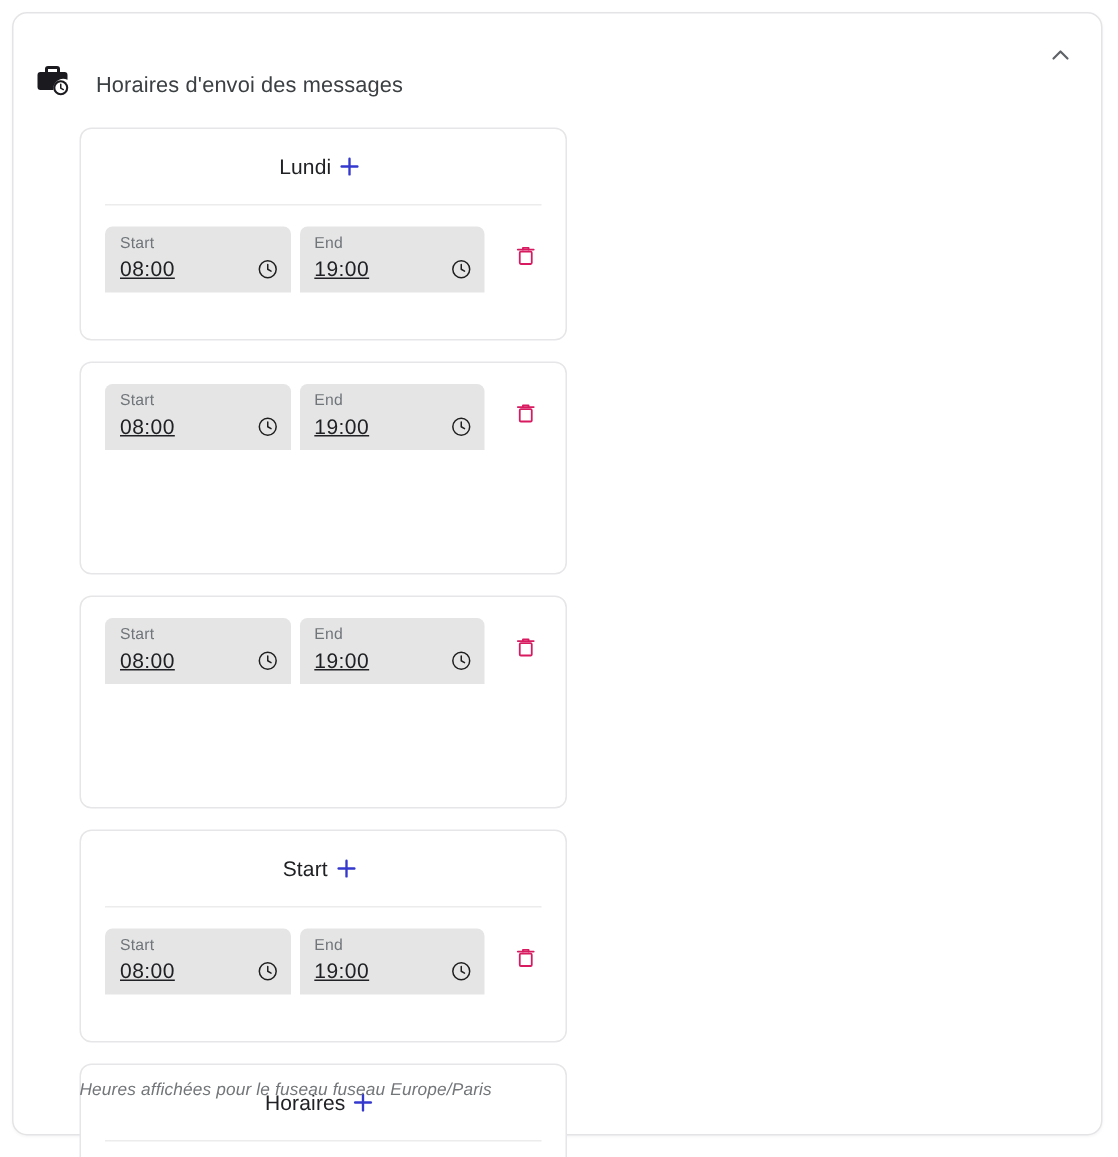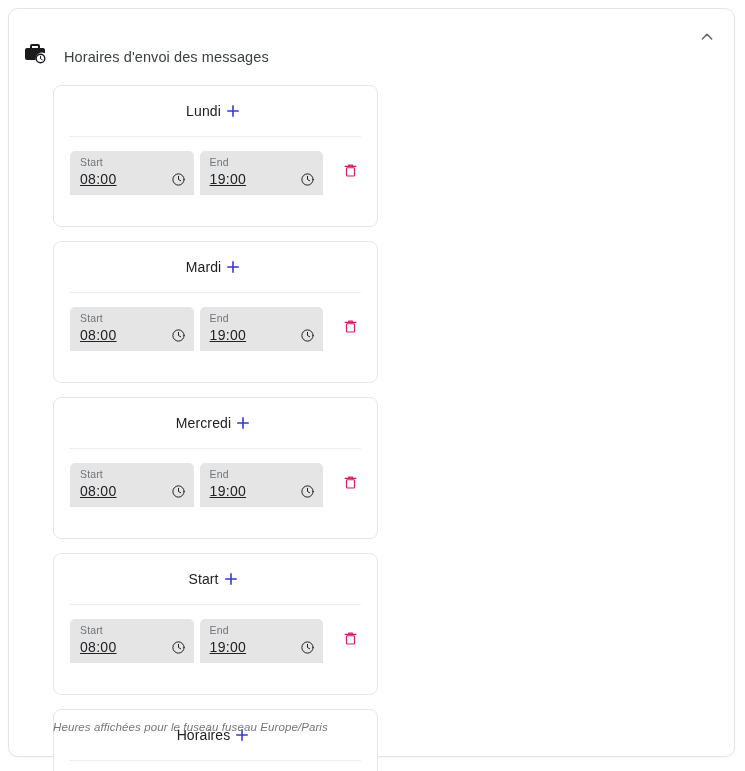--- a/index.html
+++ b/index.html
@@ -246,31 +246,20 @@
               <svg viewBox="0 0 24 24" fill="none" stroke="currentColor" stroke-width="1.9" stroke-linecap="round" stroke-linejoin="round" aria-hidden="true">
                 <line x1="3.5" y1="6.2" x2="20.5" y2="6.2"></line>
                 <path d="M9 6.2V4.3h6v1.9"></path>
                 <rect x="5.6" y="8.4" width="12.8" height="13.2" rx="1.2"></rect>
               </svg>
             </span>
           </button>
         </div>
       </div>
       <div class="day-card">
-        <div class="day-head">
-          <span class="day-name">Mardi</span>
-          <button class="add-btn">
-            <span>
-              <svg viewBox="0 0 24 24" fill="none" stroke="currentColor" stroke-width="2.1" stroke-linecap="round" aria-hidden="true">
-                <line x1="12" y1="5" x2="12" y2="19"></line>
-                <line x1="5" y1="12" x2="19" y2="12"></line>
-              </svg>
-            </span>
-          </button>
-        </div>
         <div class="time-row">
           <div class="time-field">
             <div class="time-label">Start</div>
             <div class="time-value">08:00</div>
             <span class="clock-icon">
               <svg viewBox="0 0 24 24" fill="none" stroke="currentColor" stroke-width="1.6" stroke-linecap="round" stroke-linejoin="round" aria-hidden="true">
                 <circle cx="12" cy="12" r="9"></circle>
                 <polyline points="12,7 12,12 15.5,14"></polyline>
               </svg>
             </span>
@@ -290,31 +279,20 @@
               <svg viewBox="0 0 24 24" fill="none" stroke="currentColor" stroke-width="1.9" stroke-linecap="round" stroke-linejoin="round" aria-hidden="true">
                 <line x1="3.5" y1="6.2" x2="20.5" y2="6.2"></line>
                 <path d="M9 6.2V4.3h6v1.9"></path>
                 <rect x="5.6" y="8.4" width="12.8" height="13.2" rx="1.2"></rect>
               </svg>
             </span>
           </button>
         </div>
       </div>
       <div class="day-card">
-        <div class="day-head">
-          <span class="day-name">Mercredi</span>
-          <button class="add-btn">
-            <span>
-              <svg viewBox="0 0 24 24" fill="none" stroke="currentColor" stroke-width="2.1" stroke-linecap="round" aria-hidden="true">
-                <line x1="12" y1="5" x2="12" y2="19"></line>
-                <line x1="5" y1="12" x2="19" y2="12"></line>
-              </svg>
-            </span>
-          </button>
-        </div>
         <div class="time-row">
           <div class="time-field">
             <div class="time-label">Start</div>
             <div class="time-value">08:00</div>
             <span class="clock-icon">
               <svg viewBox="0 0 24 24" fill="none" stroke="currentColor" stroke-width="1.6" stroke-linecap="round" stroke-linejoin="round" aria-hidden="true">
                 <circle cx="12" cy="12" r="9"></circle>
                 <polyline points="12,7 12,12 15.5,14"></polyline>
               </svg>
             </span>

